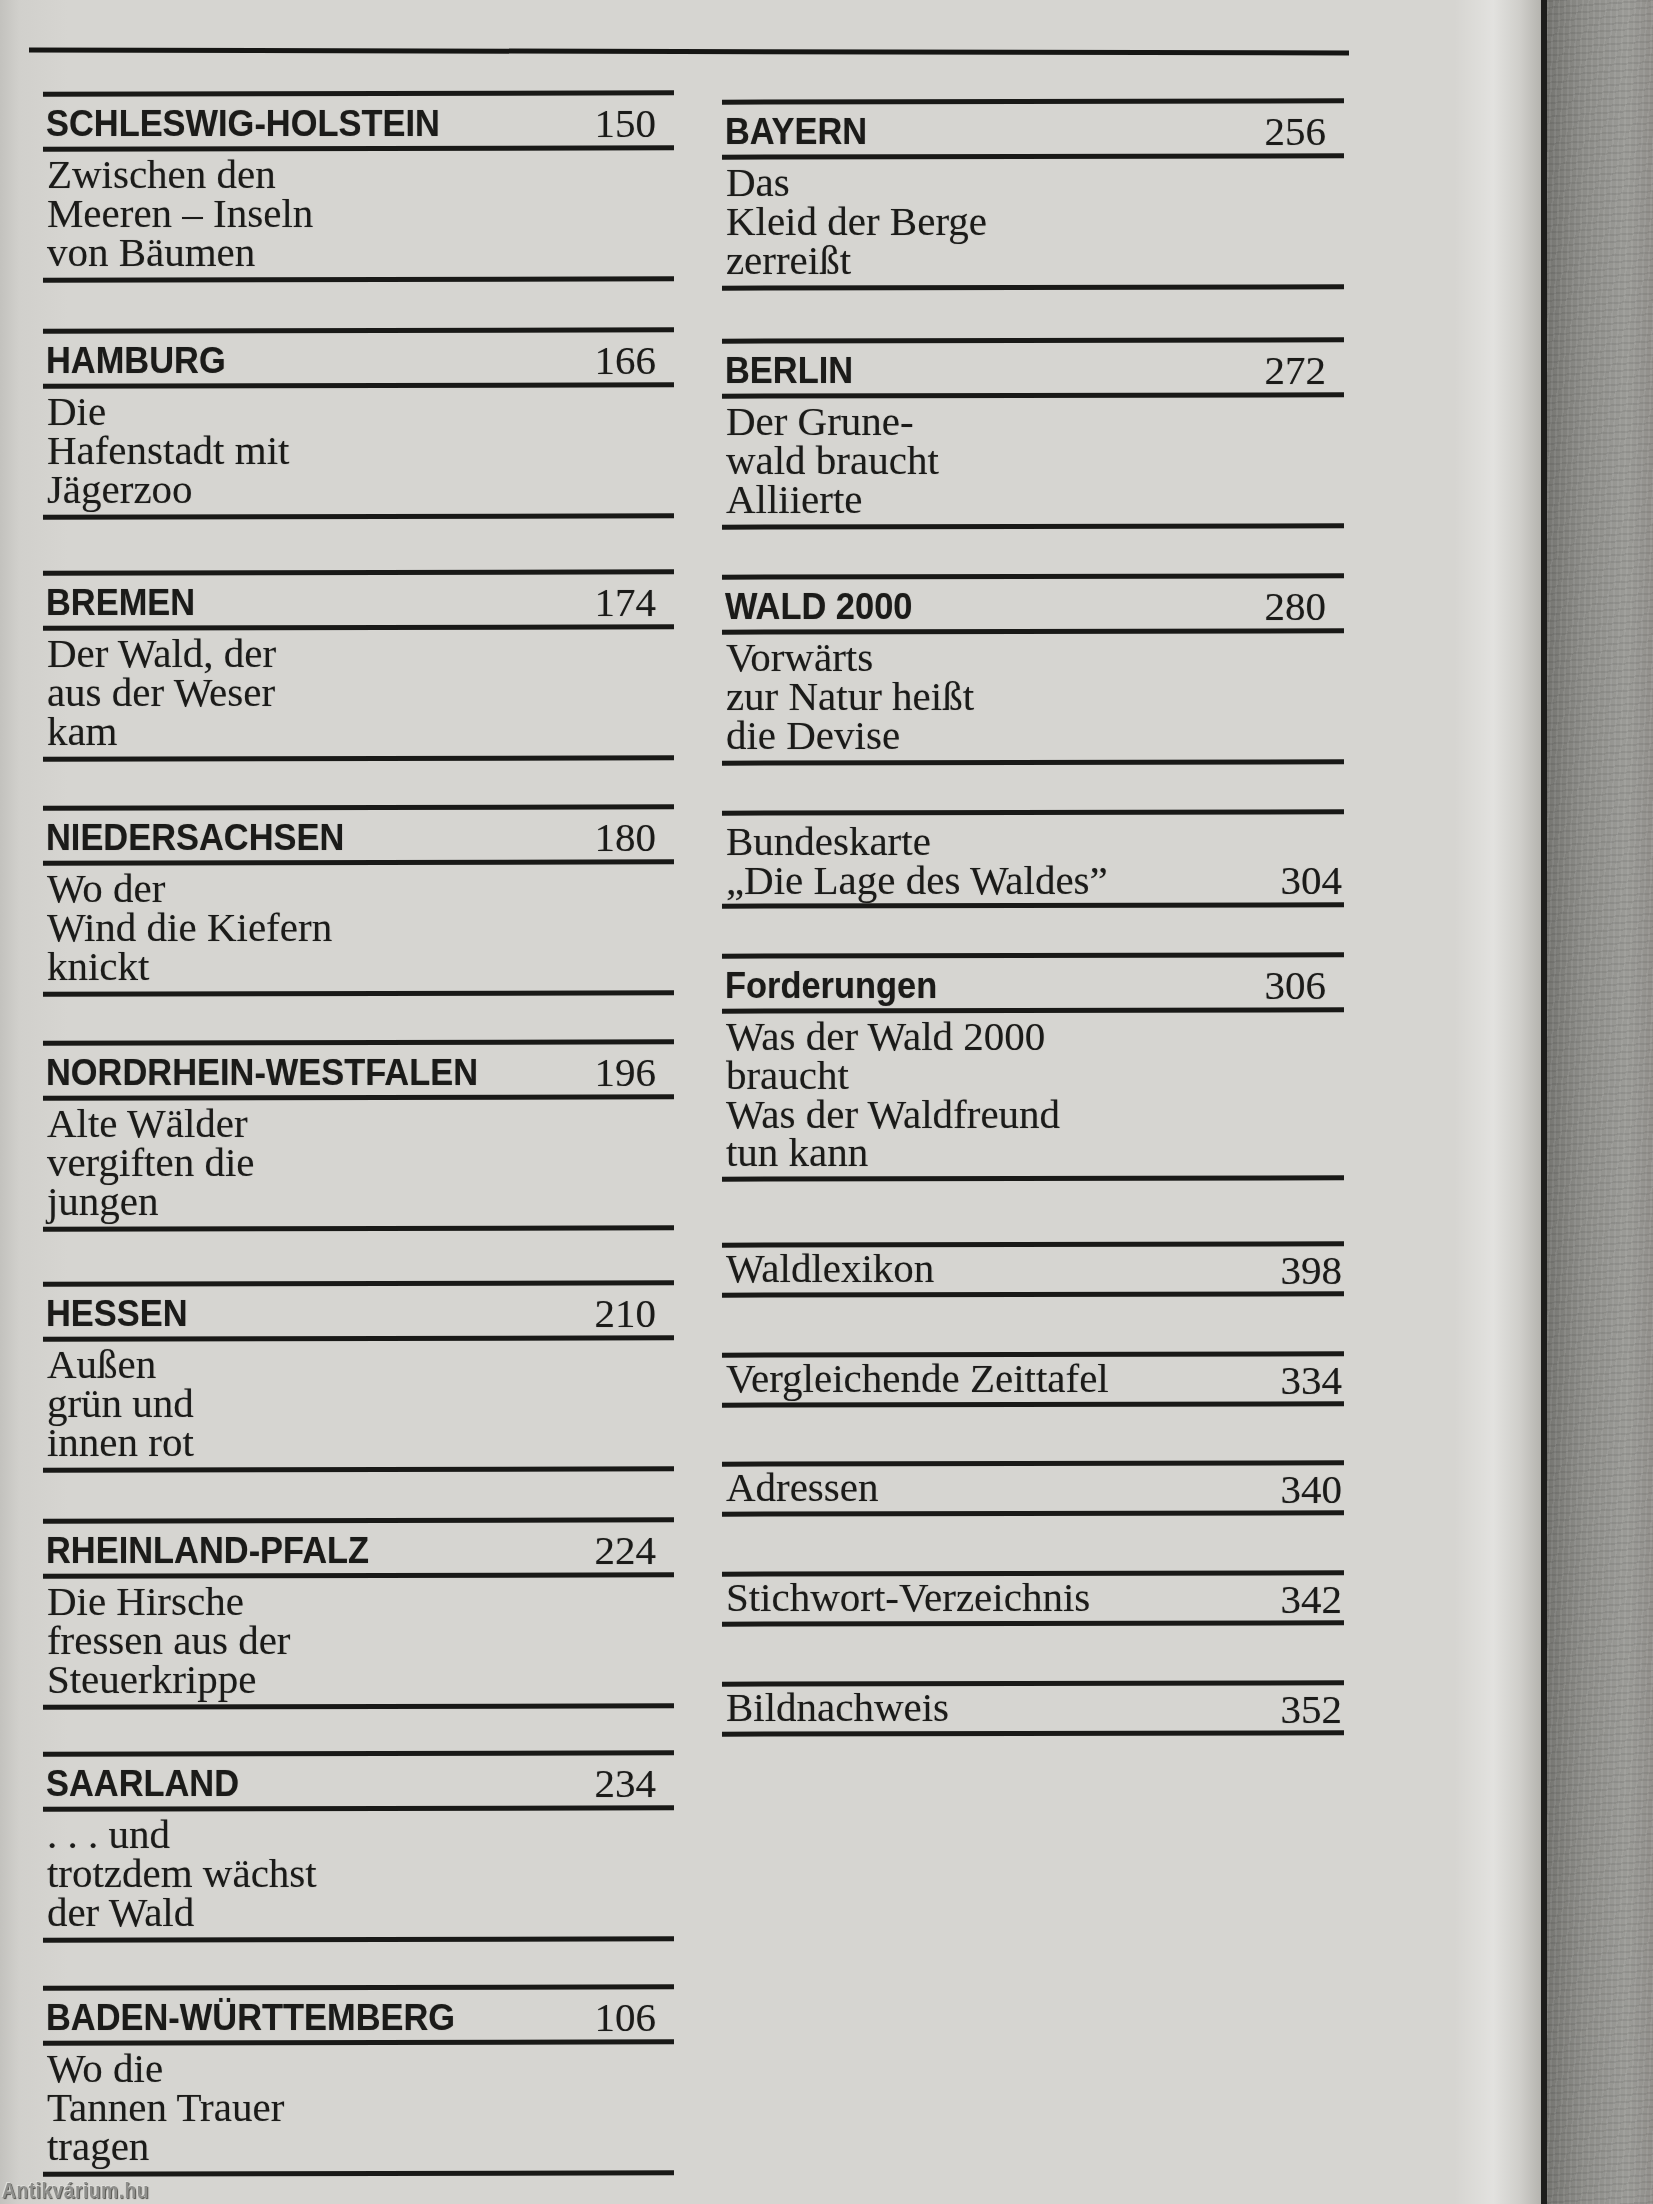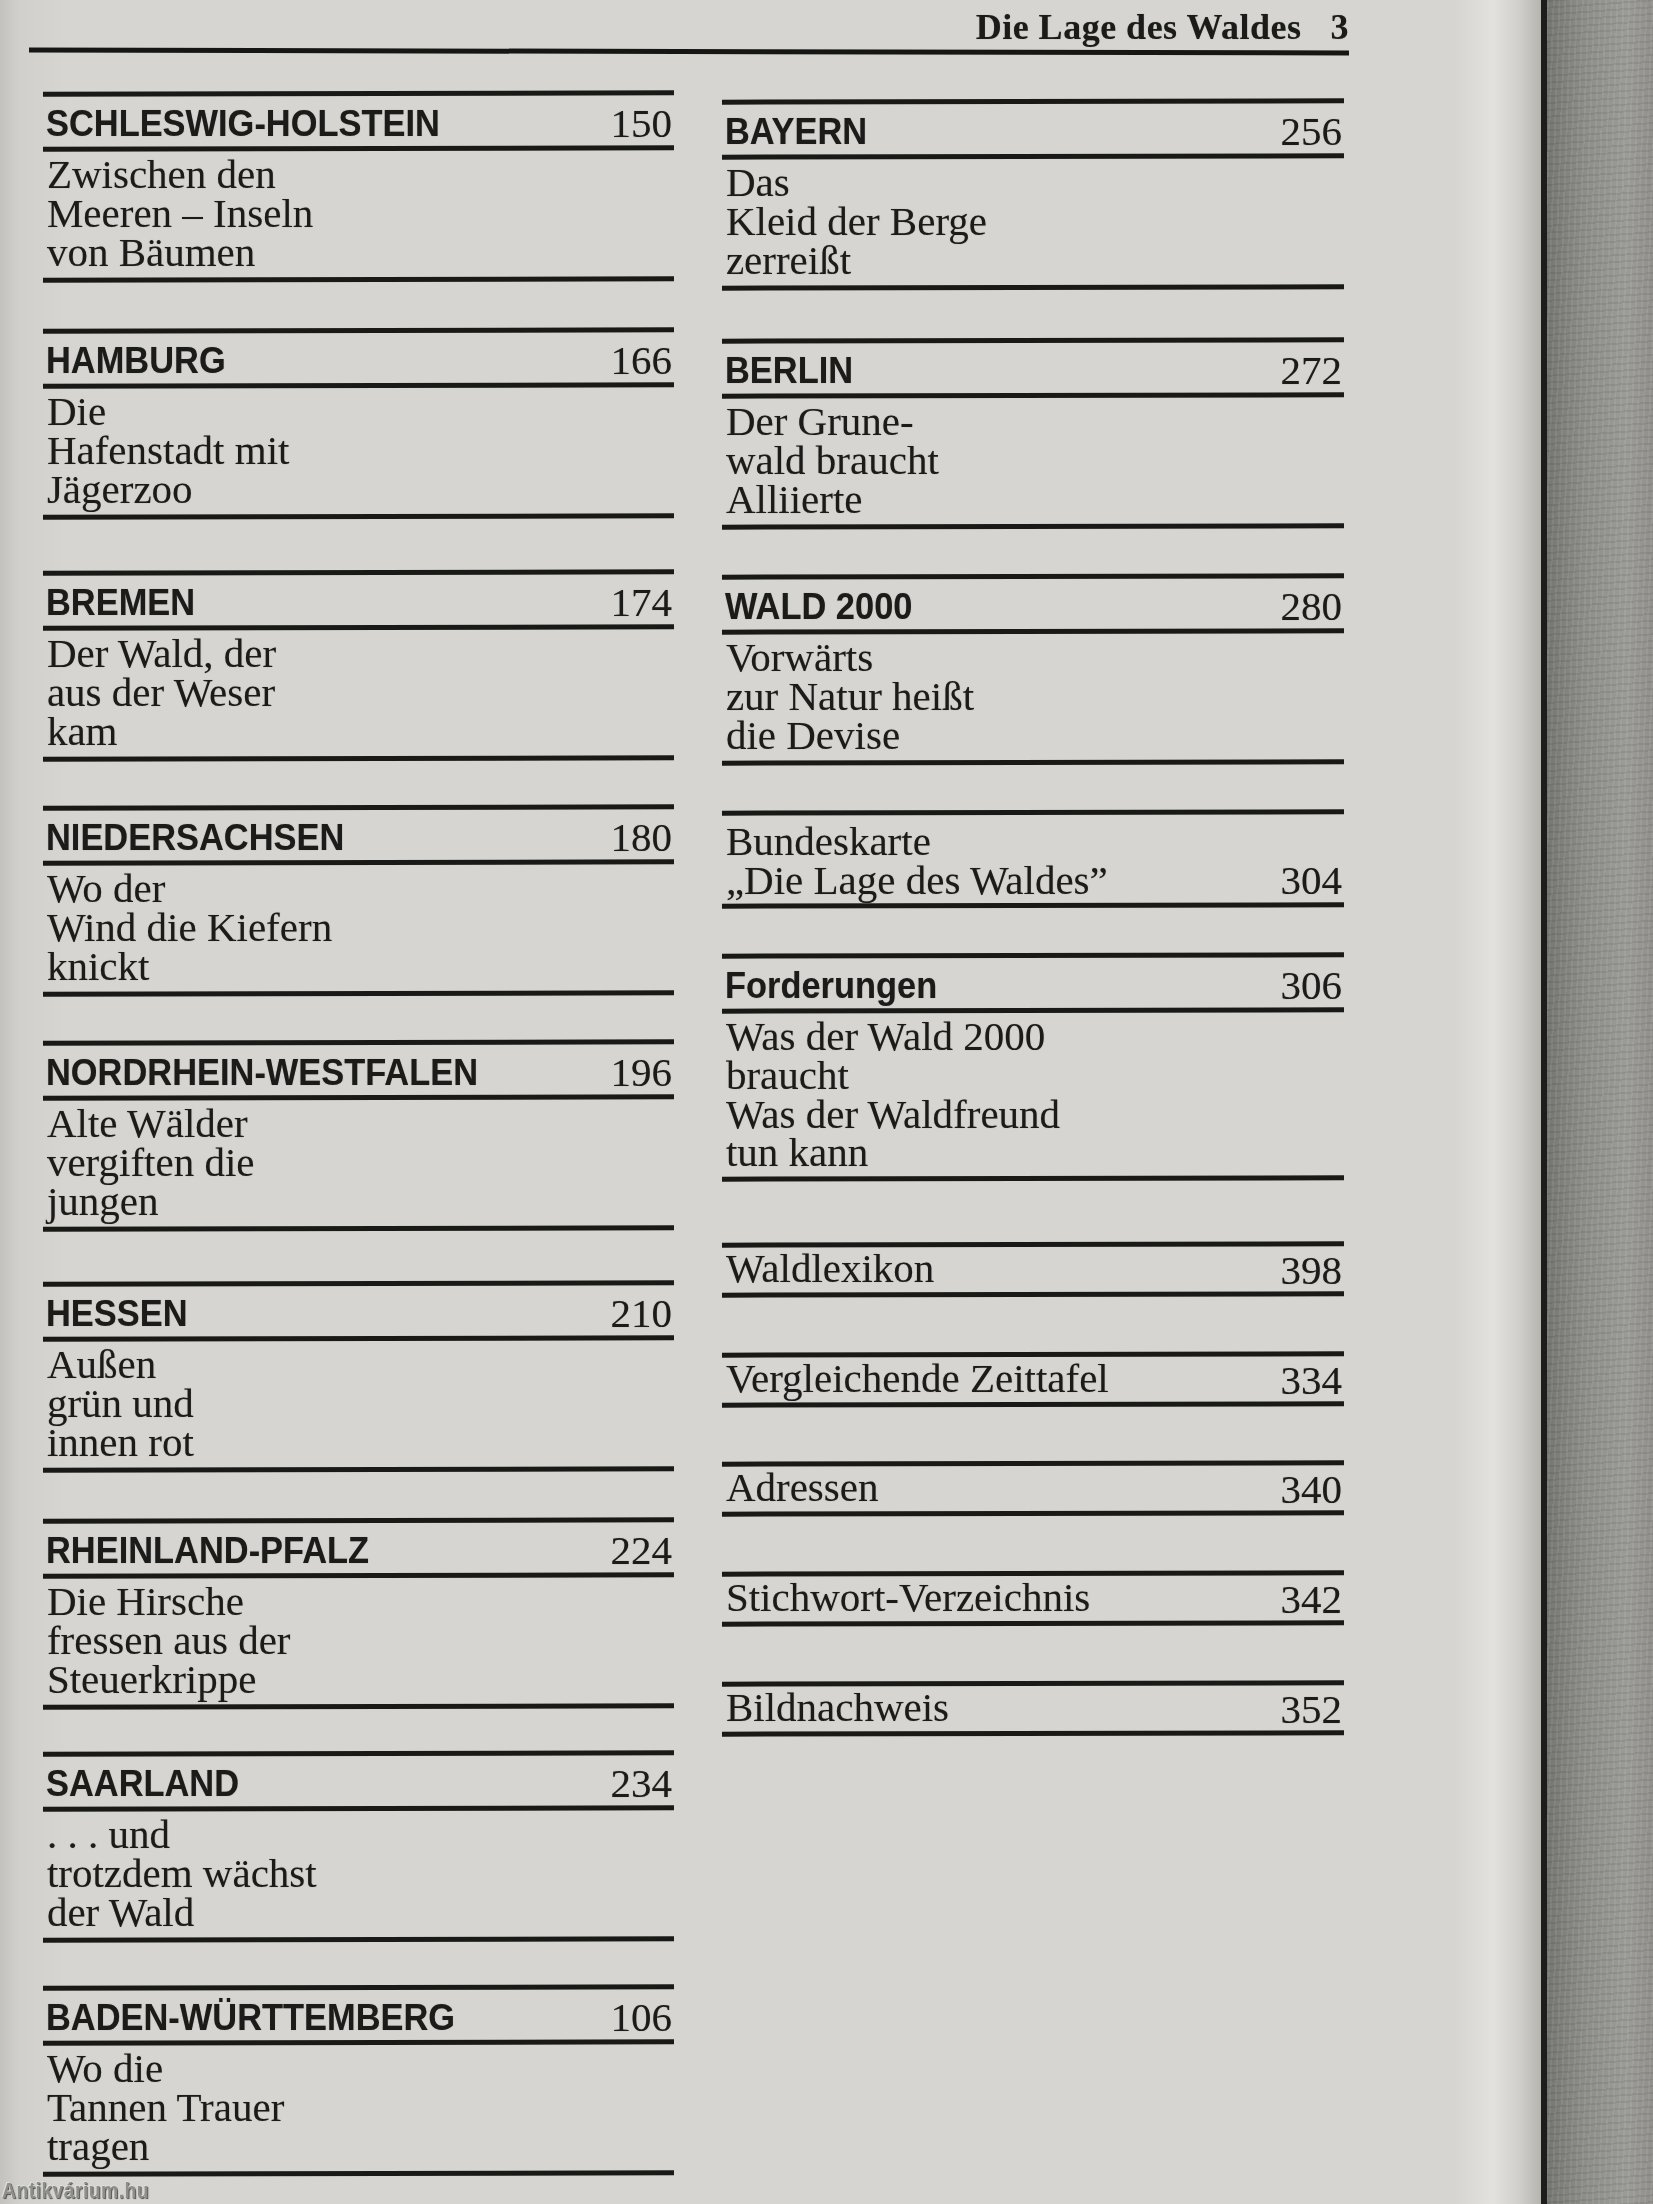--- a/index.html
+++ b/index.html
@@ -40,21 +40,21 @@
   }
   
   .entry{position:absolute;}
   .col-left{left:43px;width:631px;}
   .col-right{left:722px;width:622px;}
   .rule{position:absolute;left:0;right:0;height:4.9px;background:#191917;transform:rotate(-0.12deg);}
   .r-top{top:0;}
   .r-mid{top:55px;}
   .r-bottom{top:186px;}
   .tall .r-bottom{top:223px;}
-  .title-row{position:absolute;top:9.7px;left:0;right:0;height:43px;}
+  .title-row{position:absolute;top:9.7px;left:0;right:16px;height:43px;}
   .sec-title{
     position:absolute;left:2.9px;bottom:1.9px;
     font:700 37px/1 "Liberation Sans",sans-serif;
     transform:scaleX(0.93);transform-origin:left bottom;
     white-space:nowrap;
   }
   .sec-page{position:absolute;right:1.9px;bottom:0;font:400 41px/1 "Liberation Serif",serif;}
   .sub-line{position:absolute;left:3.9px;right:0;font:400 41px/39px "Liberation Serif",serif;white-space:nowrap;}
   .l1{top:64px}.l2{top:103px}.l3{top:142px}.l4{top:180px}
   
@@ -79,24 +79,20 @@
 </style>
 </head>
 <body>
 
 <div id="page">
 
   <div class="edge-shade"></div>
   <div class="spine-line"></div>
   <div class="cloth"></div>
 
-  <div class="header">
-    <span>Die Lage des Waldes</span>
-    <span>3</span>
-  </div>
   <div class="header-rule"></div>
 
   <div class="entry col-left" style="top:91px">
     <div class="rule r-top"></div>
     <div class="title-row">
       <span class="sec-title">SCHLESWIG-HOLSTEIN</span>
       <span class="sec-page">150</span>
     </div>
     <div class="rule r-mid"></div>
     <div class="sub-line l1">Zwischen den</div>

